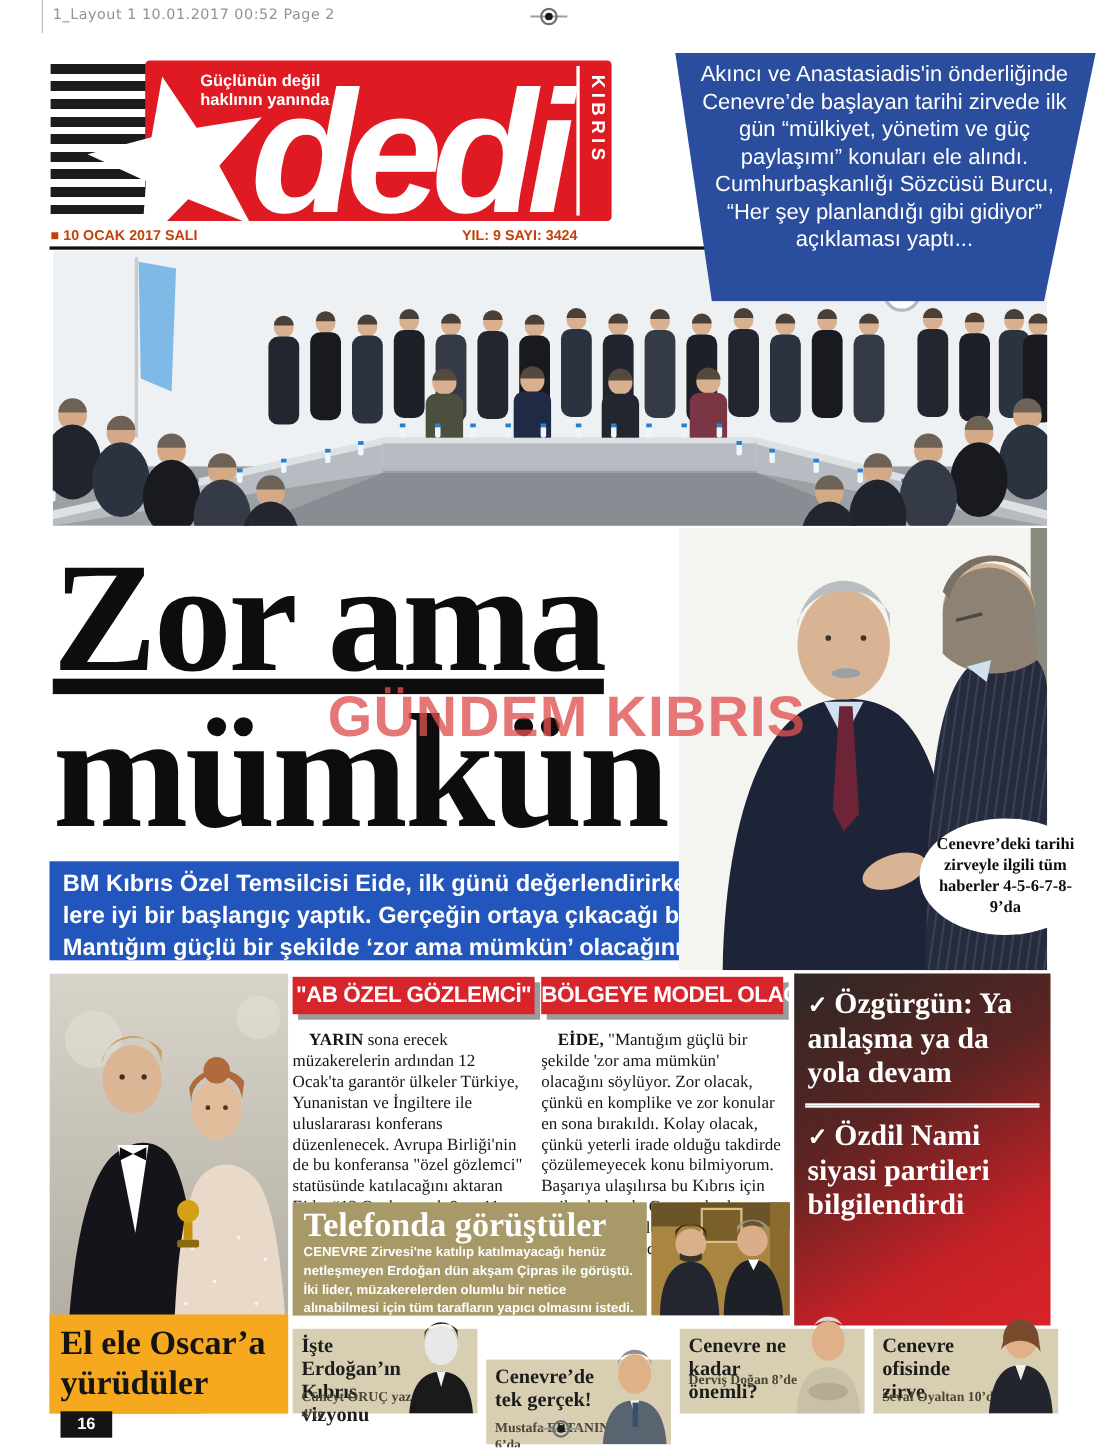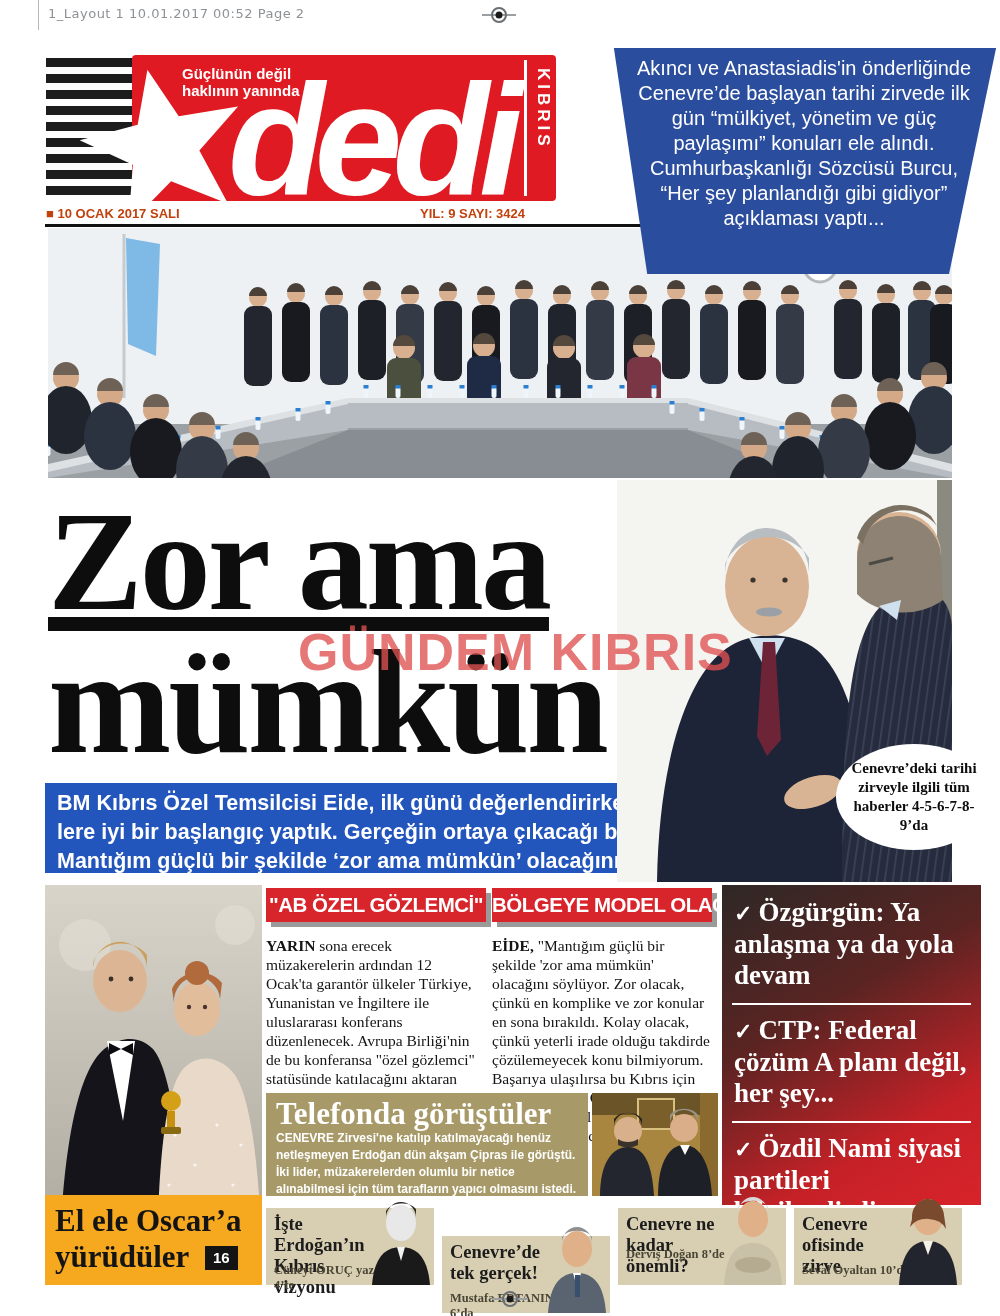--- a/index.html
+++ b/index.html
@@ -33,40 +33,40 @@
 
   
   .deck{background:#2356bd;color:#fff;font-weight:bold;font-size:21.5px;line-height:29px;}
   .promo-ellipse{background:#fff;border-radius:50%;color:#0d0d0d;text-align:center;
                  font-family:"Liberation Serif",serif;font-weight:bold;font-size:15px;line-height:19px;}
 
   
   .story-header{background:#d8242b;color:#fff;font-weight:bold;font-size:20.5px;text-align:center;
                 line-height:34px;box-shadow:5px 5px 0 #9a9a9a;letter-spacing:-.5px;white-space:nowrap;}
   .story-body{font-family:"Liberation Serif",serif;font-size:15.5px;line-height:19px;color:#141414;}
-  .story-body .lead{font-weight:bold;}
+  .story-body .lead{font-weight:bold;margin-left:15px;}
 
   
   .right-rail{background:linear-gradient(150deg,#2e2826 0%,#5a2422 38%,#c52127 75%,#d8232a 100%);
               color:#fff;font-family:"Liberation Serif",serif;font-weight:bold;}
   .rail-item{font-size:27px;line-height:31px;padding:10px 12px 12px 12px;}
   .rail-sep{height:2px;background:#fff;margin:0 10px;}
   .rail-check{font-size:22px;margin-right:6px;}
 
   
   .phone-box{background:#a79a68;color:#fff;}
   .phone-title{font-family:"Liberation Serif",serif;font-weight:bold;font-size:31px;line-height:33px;}
   .phone-body{font-size:12px;line-height:17px;font-weight:bold;}
   .phone-body .lead{font-weight:bold;}
 
   
   .oscar-strip{background:#f6a81f;color:#141414;font-family:"Liberation Serif",serif;
                font-weight:bold;font-size:31px;line-height:36px;}
   .page-badge{background:#141414;color:#fff;font-family:"Liberation Sans",sans-serif;
-              font-size:15px;font-weight:bold;width:33px;height:24px;line-height:24px;
+              font-size:15px;font-weight:bold;width:47px;height:24px;line-height:24px;
               text-align:center;display:inline-block;vertical-align:4px;}
 
   
   .teaser{background:#d8cfb2;}
   .teaser-title{font-family:"Liberation Serif",serif;font-weight:bold;font-size:18.5px;line-height:21px;color:#1c1c1c;}
   .teaser-byline{font-family:"Liberation Serif",serif;font-weight:bold;font-size:12.5px;color:#4a4636;margin-top:3px;}
 </style>
 </head>
 <body>
 
@@ -335,28 +335,25 @@
       <path d="M8,103 C8,70 20,54 36,54 C52,54 60,70 62,103 Z" fill="#23262e"></path>
     </g>
     <g>
       <circle cx="92" cy="35" r="14" fill="#d9ae88"></circle>
       <path d="M78,30 a14,14 0 0 1 28,2 l0,-10 a16,12 0 0 0 -28,0 z" fill="#9a9388"></path>
       <path d="M66,103 C66,68 78,52 92,52 C108,52 118,70 120,103 Z" fill="#1d2026"></path>
       <polygon points="88,52 98,52 93,62" fill="#ffffff"></polygon>
     </g>
   </svg>
 
-  <div class="abs right-rail" style="left:722px;top:885px;width:259px;height:320px;box-sizing:border-box;padding-top:2px;">
+  <div class="abs right-rail" style="left:722px;top:885px;width:233px;height:320px;box-sizing:border-box;padding-top:2px;">
     <div class="rail-item">
       <span class="rail-check">✓</span><span>Özgürgün: Ya anlaşma ya da yola devam</span>
     </div>
     <div class="rail-sep"></div>
-    <div class="rail-item">
-      <span class="rail-check">✓</span><span>CTP: Federal çözüm A planı değil, her şey...</span>
-    </div>
     <div class="rail-sep"></div>
     <div class="rail-item">
       <span class="rail-check">✓</span><span>Özdil Nami siyasi partileri bilgilendirdi</span>
     </div>
   </div>
 
   <div class="abs teaser" style="left:266px;top:1208px;width:168px;height:77px;">
     <div class="abs teaser-title" style="left:8px;top:6px;width:108px;">İşte Erdoğan’ın Kıbrıs vizyonu</div>
     <div class="abs teaser-byline" style="left:8px;top:52px;width:120px;">Cüneyt ORUÇ yazdı 4’te</div>
     <svg class="abs" style="right:2px;bottom:0;" width="62" height="88" viewBox="0 0 62 88">

